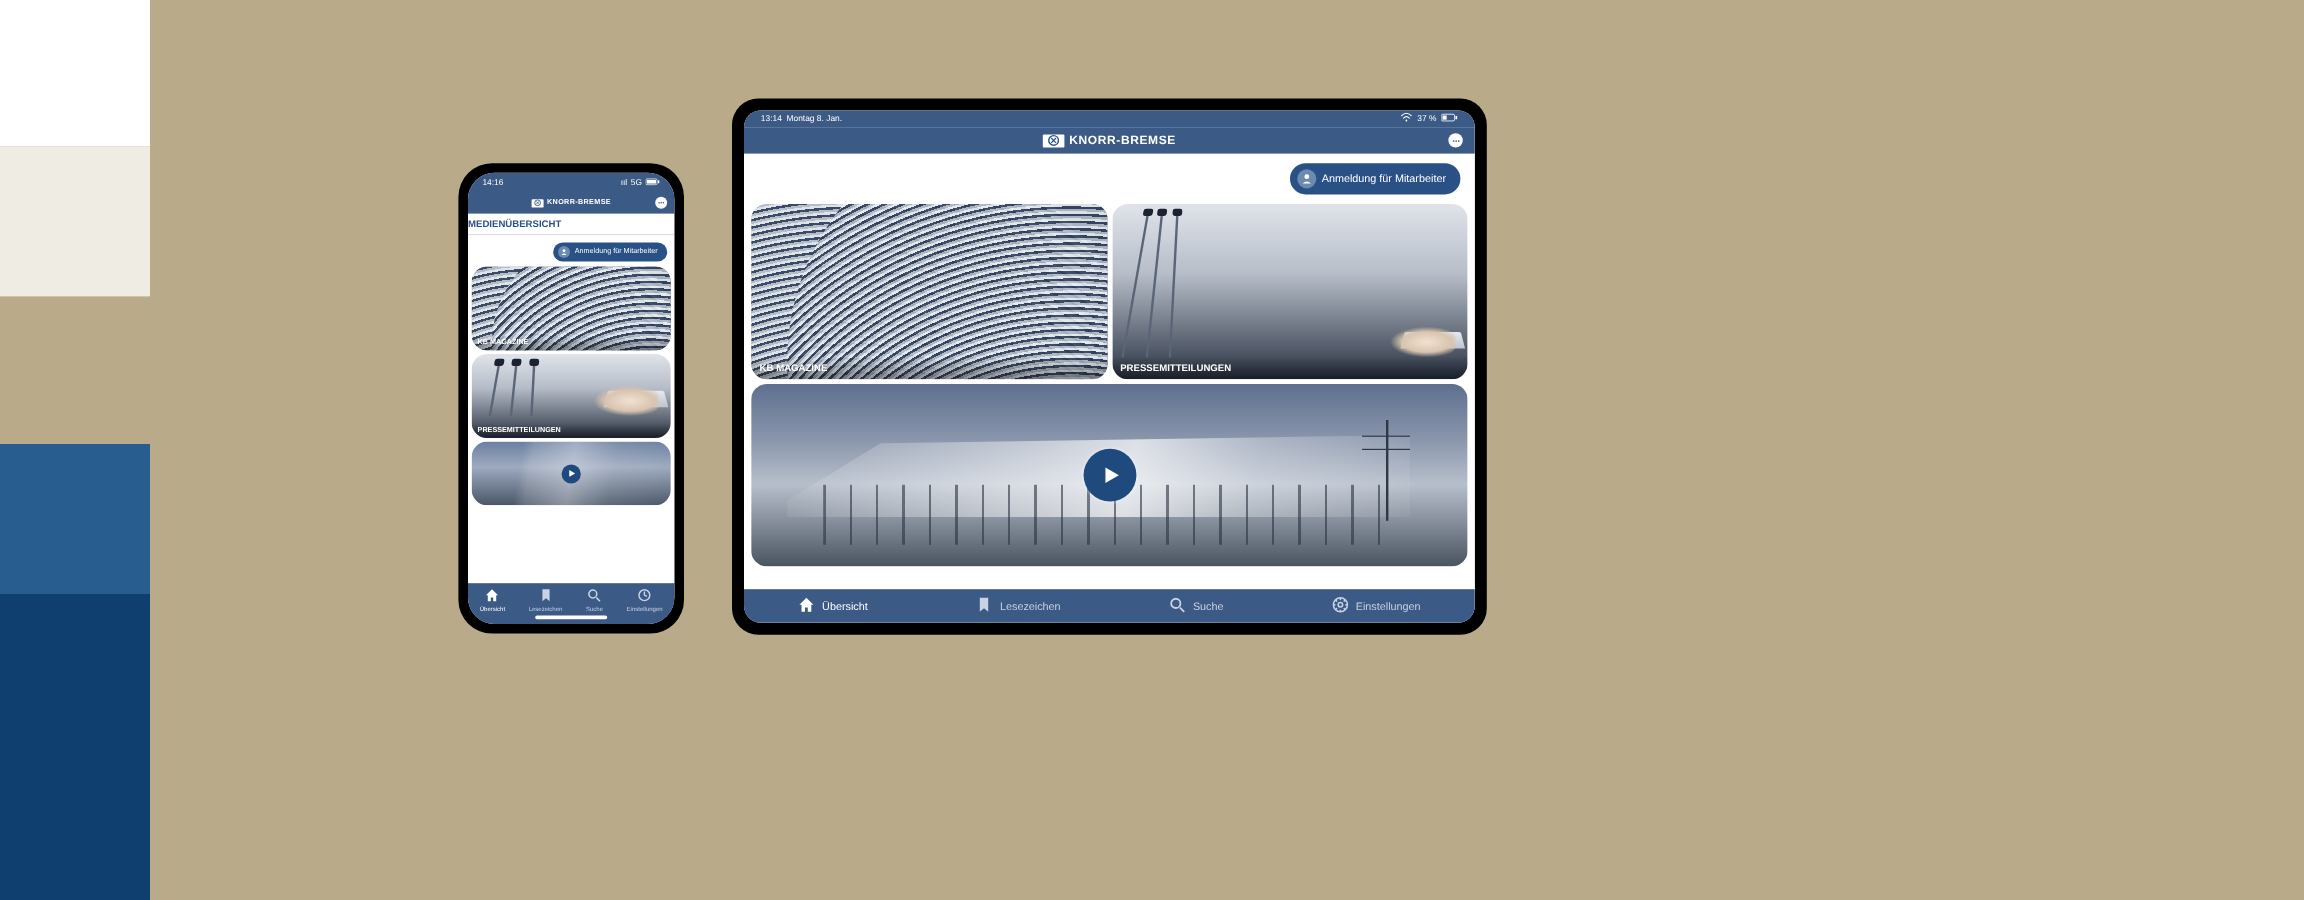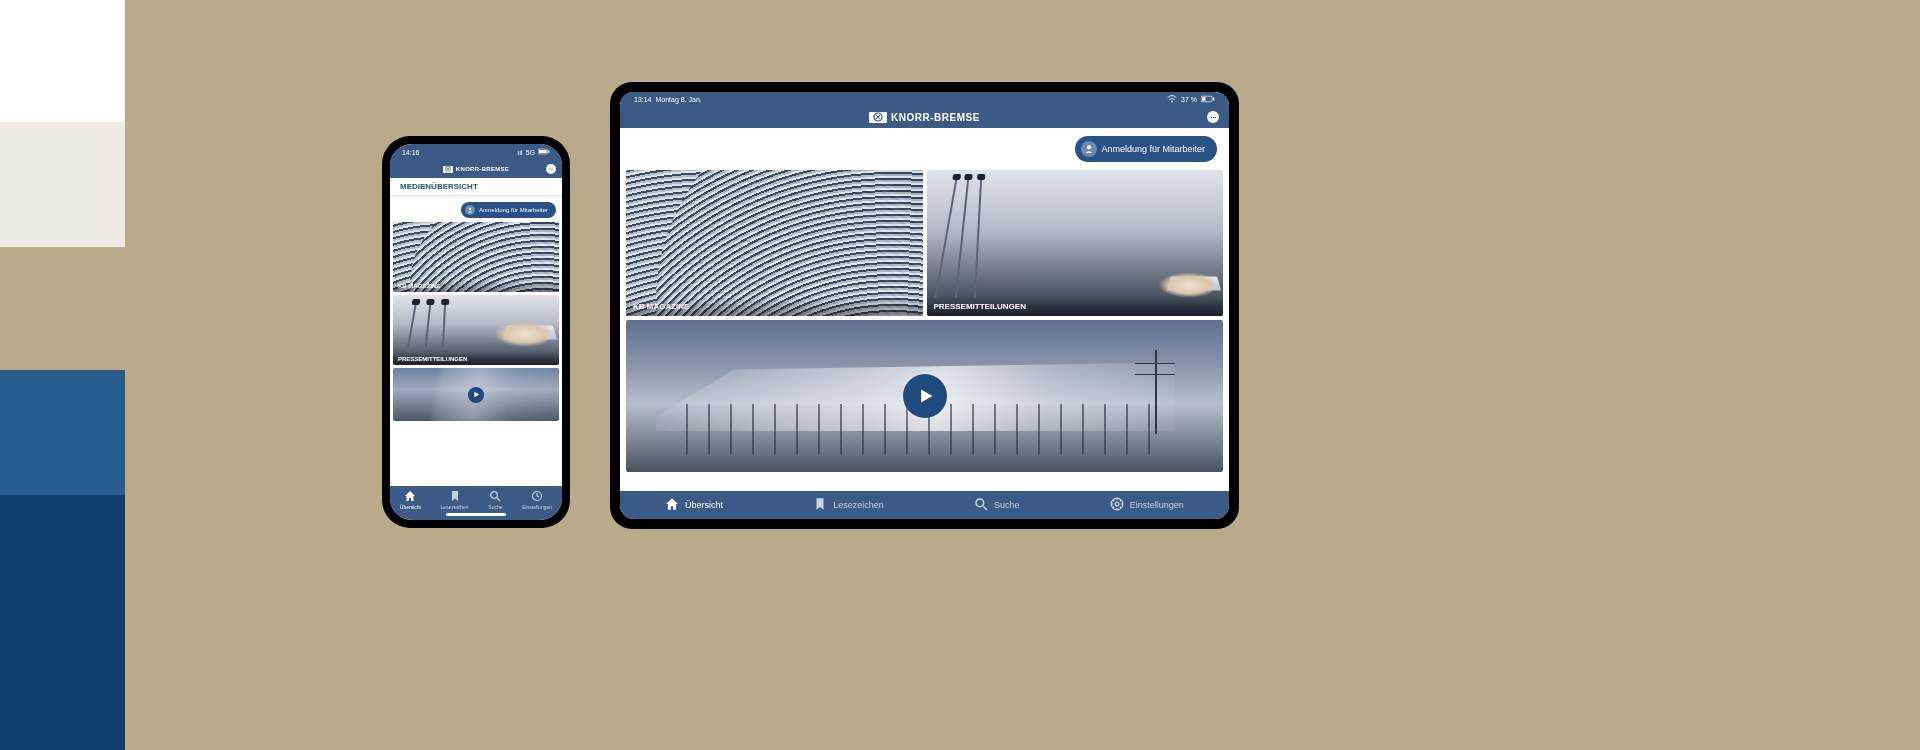--- a/index.html
+++ b/index.html
@@ -15,26 +15,26 @@
 .phone-status{height:16px;background:#3b5a85;display:flex;align-items:center;justify-content:space-between;padding:0 12px;color:#fff;font-size:7px}
 .phone-status .right{display:flex;gap:3px;align-items:center}
 .app-header{height:18px;background:#3b5a85;display:flex;align-items:center;justify-content:center;position:relative}
 .app-header .logo{display:flex;align-items:center;gap:3px}
 .app-header .logo-badge{width:10px;height:7px;background:#fff;border-radius:1px;display:flex;align-items:center;justify-content:center}
 .app-header .logo-badge svg{width:6px;height:6px}
 .app-header .logo-text{color:#fff;font-size:6px;font-weight:700;letter-spacing:.3px}
 .app-header .more{position:absolute;right:6px;top:4px;width:10px;height:10px;background:#fff;border-radius:50%;display:flex;align-items:center;justify-content:center}
 .app-header .more svg{width:6px;height:6px}
 .phone-content{flex:1;background:#fff;overflow:hidden;display:flex;flex-direction:column}
-.section-title{padding:4px 10px;color:#2a5185;font-size:8px;font-weight:600;border-bottom:1px solid #e0e0e0}
+.section-title{padding:4px 0;color:#2a5185;font-size:8px;font-weight:600;border-bottom:1px solid #e0e0e0}
 .login-row{display:flex;justify-content:flex-end;padding:6px 6px 4px}
 .login-btn{background:#2a5185;color:#fff;border-radius:12px;padding:3px 8px 3px 4px;display:flex;align-items:center;gap:4px;font-size:6px}
 .login-btn .ic{width:10px;height:10px;background:#6b8aae;border-radius:50%;display:flex;align-items:center;justify-content:center}
 .login-btn .ic svg{width:6px;height:6px;fill:#fff}
-.tile{position:relative;margin:0 3px 3px;border-radius:2px;overflow:hidden}
+.tile{position:relative;margin:0 3px 3px;border-radius:13px;overflow:hidden}
 .tile-label{position:absolute;left:0;right:0;bottom:0;padding:3px 5px;color:#fff;font-size:6px;font-weight:600;background:linear-gradient(to top,rgba(0,0,0,.4),transparent)}
 .tile-img{width:100%;display:block}
 .tile.books .tile-img{height:70px;background:linear-gradient(135deg,#d6d9de 0%,#8e98a6 40%,#2d3a52 100%)}
 .tile.books .pages{position:absolute;inset:0;overflow:hidden}
 .tile.books .pages::before,.tile.books .pages::after{content:"";position:absolute;border-radius:50%}
 .tile.books .pages::before{width:160%;height:300%;left:-50%;top:-40%;background:repeating-radial-gradient(circle at 50% 100%,#dfe3e8 0 2px,#b3bcc9 2px 4px,#3a4b66 4px 6px)}
 .tile.books .pages::after{width:160%;height:300%;left:10%;top:-60%;background:repeating-radial-gradient(circle at 50% 100%,#e8ecf1 0 2px,#aeb8c6 2px 4px,#2f3f59 4px 6px);opacity:.9}
 .tile.press .tile-img{height:70px;background:linear-gradient(180deg,#e0e4ea 0%,#b6bdc8 40%,#2b3444 100%)}
 .tile.press .mics{position:absolute;inset:0}
 .tile.press .mic{position:absolute;width:2px;background:#5a6578;top:8px;bottom:18px}

